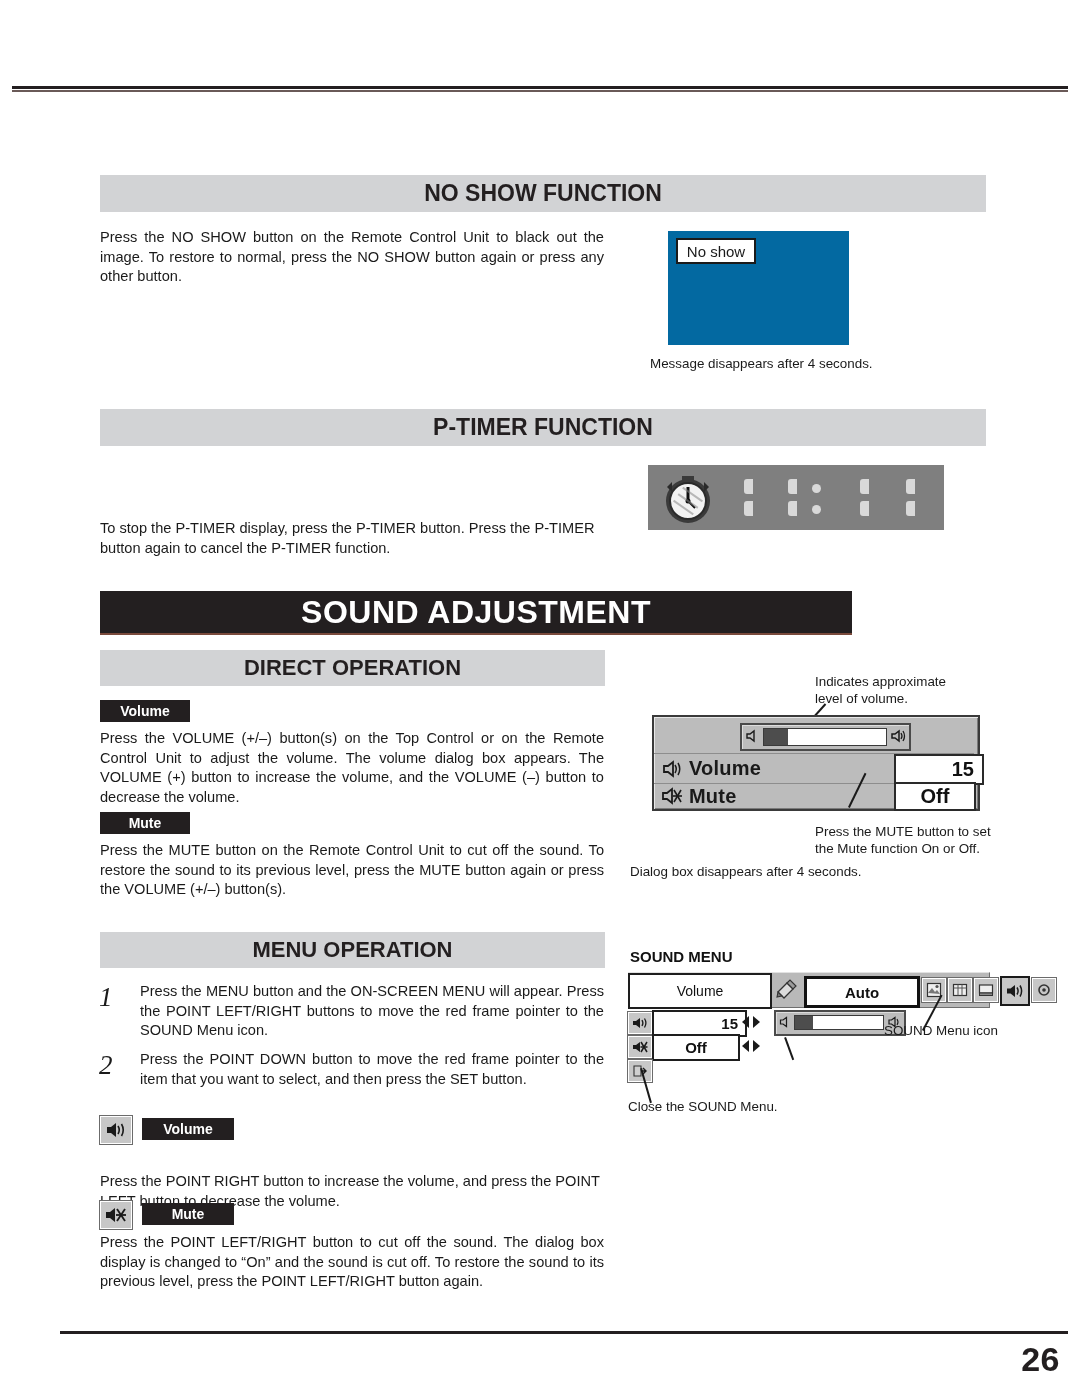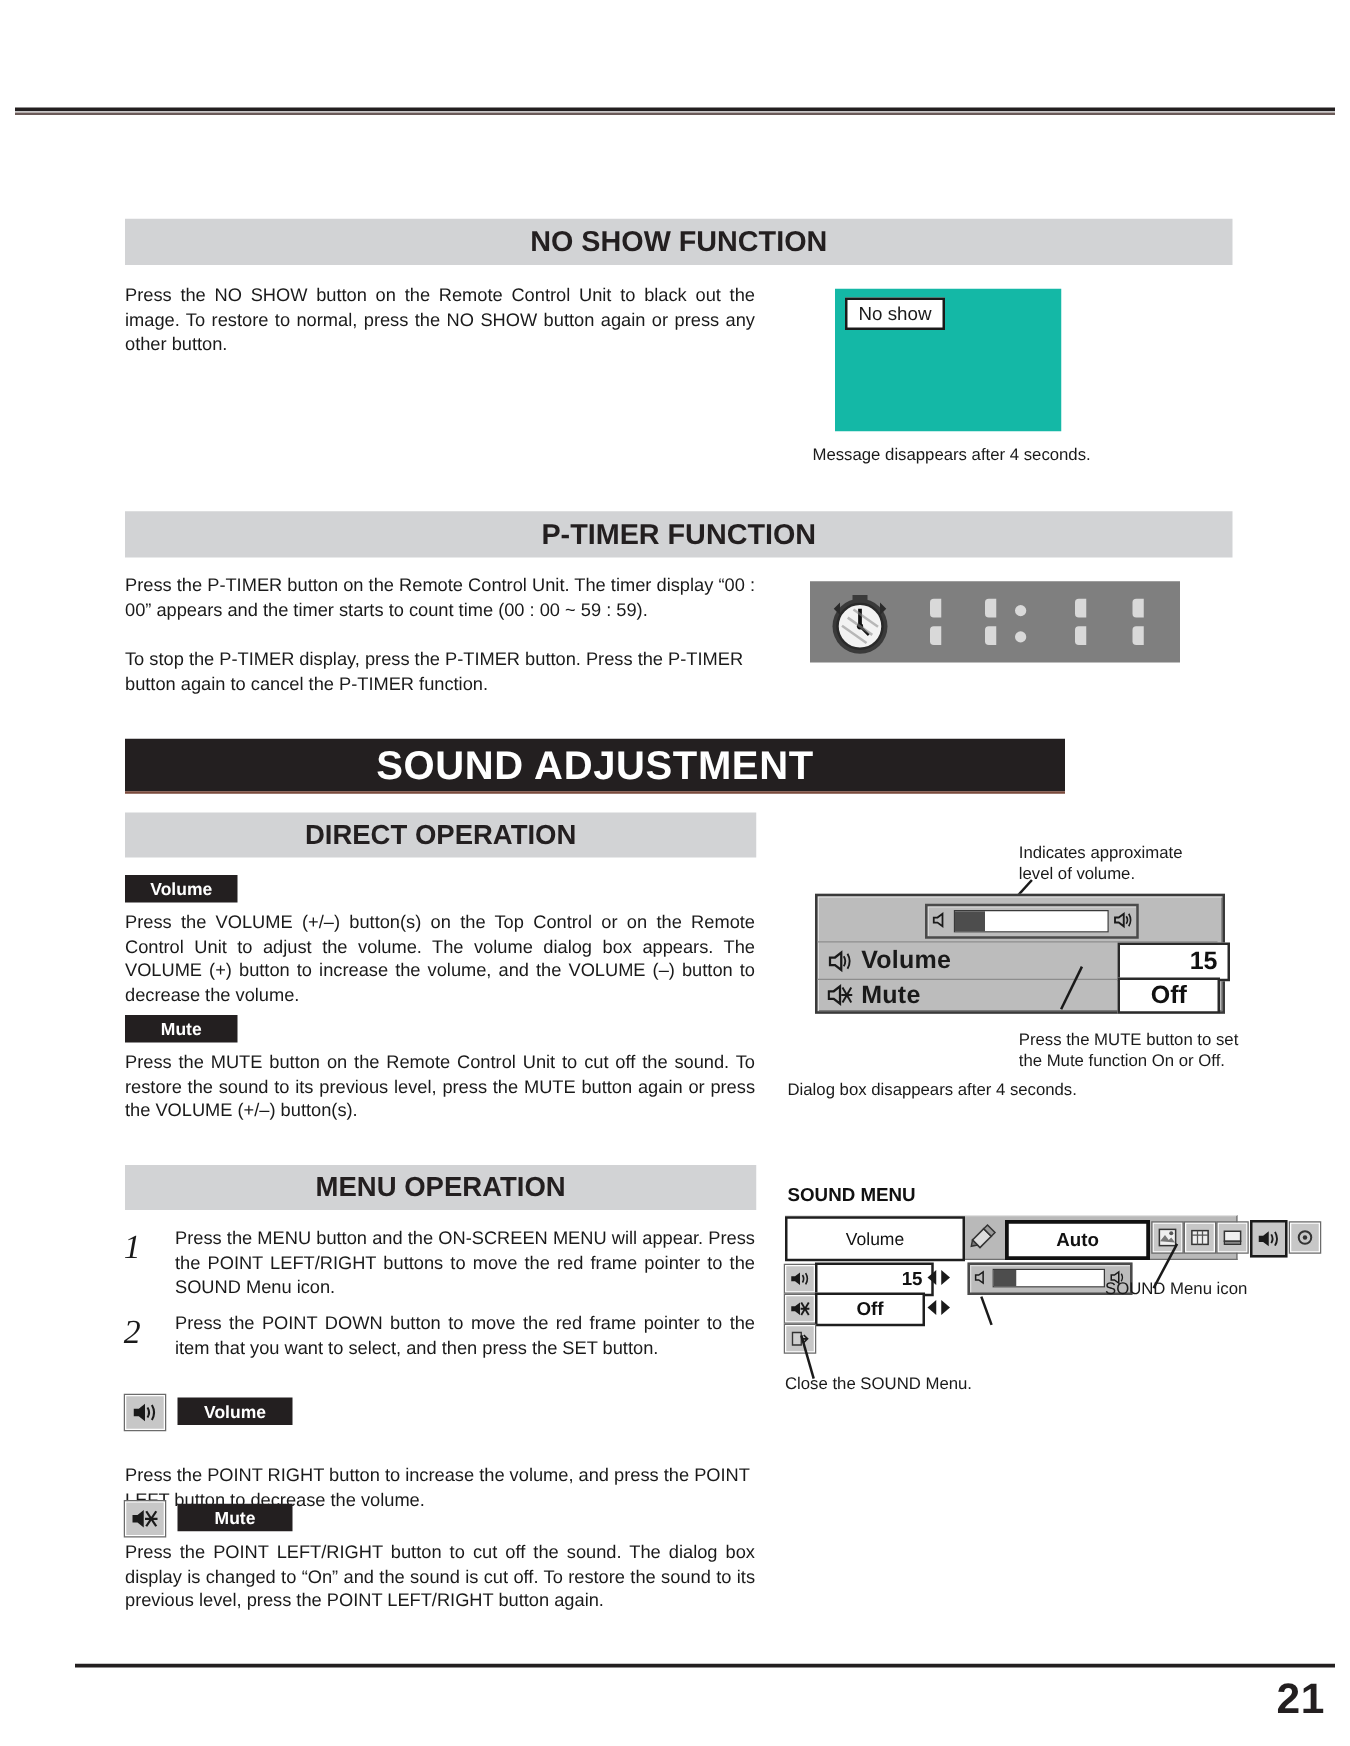--- a/index.html
+++ b/index.html
@@ -50,21 +50,21 @@
   }
 
   
   .stepnum{
     position:absolute;font-family:"Liberation Serif", serif;font-style:italic;
     font-size:27px;color:#1a1a1a;
   }
 
   
   .noshow-screen{
-    position:absolute;background:#14b8a6;
+    position:absolute;background:#0369a1;
   }
   .noshow-label{
     position:absolute;background:#fff;border:2px solid #1a1a1a;
     font-size:15px;color:#1a1a1a;display:flex;align-items:center;
     justify-content:center;padding:0 4px;
   }
 
   
   .ptimer{position:absolute;background:#7f7f7f;overflow:hidden;}
   .seg{position:absolute;background:#d9d9d9;}
@@ -148,21 +148,20 @@
 
   <div class="noshow-screen" style="left:668px;top:231px;width:181px;height:114px;">
     <div class="noshow-label" style="left:8px;top:7px;width:68px;height:22px;">No show</div>
   </div>
   <div class="cap" style="left:650px;top:355px;width:330px;">Message disappears after 4 seconds.</div>
 
   <div class="bar-gray" style="left:100px;top:409px;width:886px;height:37px;font-size:23px;">
     <span>P-TIMER FUNCTION</span>
   </div>
 
-  <div class="body-text" style="left:100px;top:460px;width:504px;">Press the P-TIMER button on the Remote Control Unit.  The timer display “00 : 00” appears and the timer starts to count time (00 : 00 ~ 59 : 59).</div>
   <div class="body-text nojust" style="left:100px;top:519px;width:510px;">To stop the P-TIMER display, press the P-TIMER button.  Press the P-TIMER button again to cancel the P-TIMER function.</div>
 
   <div class="ptimer" style="left:648px;top:465px;width:296px;height:65px;">
     <span style="position:absolute;left:12px;top:5px;">
       <svg width="56" height="56" viewBox="0 0 56 56">
         <circle cx="28" cy="31" r="22" fill="#3a3a3a"></circle>
         <circle cx="28" cy="31" r="18" fill="#f2f2f2" stroke="#2a2a2a" stroke-width="2"></circle>
         <path d="M22 6 h12 v6 h-12 z" fill="#3a3a3a"></path>
         <path d="M44 12 l5 5 l-5 5 z" fill="#2a2a2a"></path>
         <path d="M12 12 l-5 5 l5 5 z" fill="#2a2a2a"></path>
@@ -423,15 +422,15 @@
 
   <div class="leader" style="left:922px;top:1030px;width:40px;transform:rotate(-62deg);"></div>
   <div class="cap" style="left:884px;top:1022px;width:190px;">SOUND Menu icon</div>
 
   <div class="leader" style="left:786px;top:1037px;width:24px;transform:rotate(70deg);"></div>
 
   <div class="leader" style="left:642px;top:1068px;width:36px;transform:rotate(74deg);"></div>
   <div class="cap" style="left:628px;top:1098px;width:280px;">Close the SOUND Menu.</div>
 
   <div class="pagerule"></div>
-  <div class="pageno">21</div>
+  <div class="pageno">26</div>
 
 </div>
 
 </body></html>

